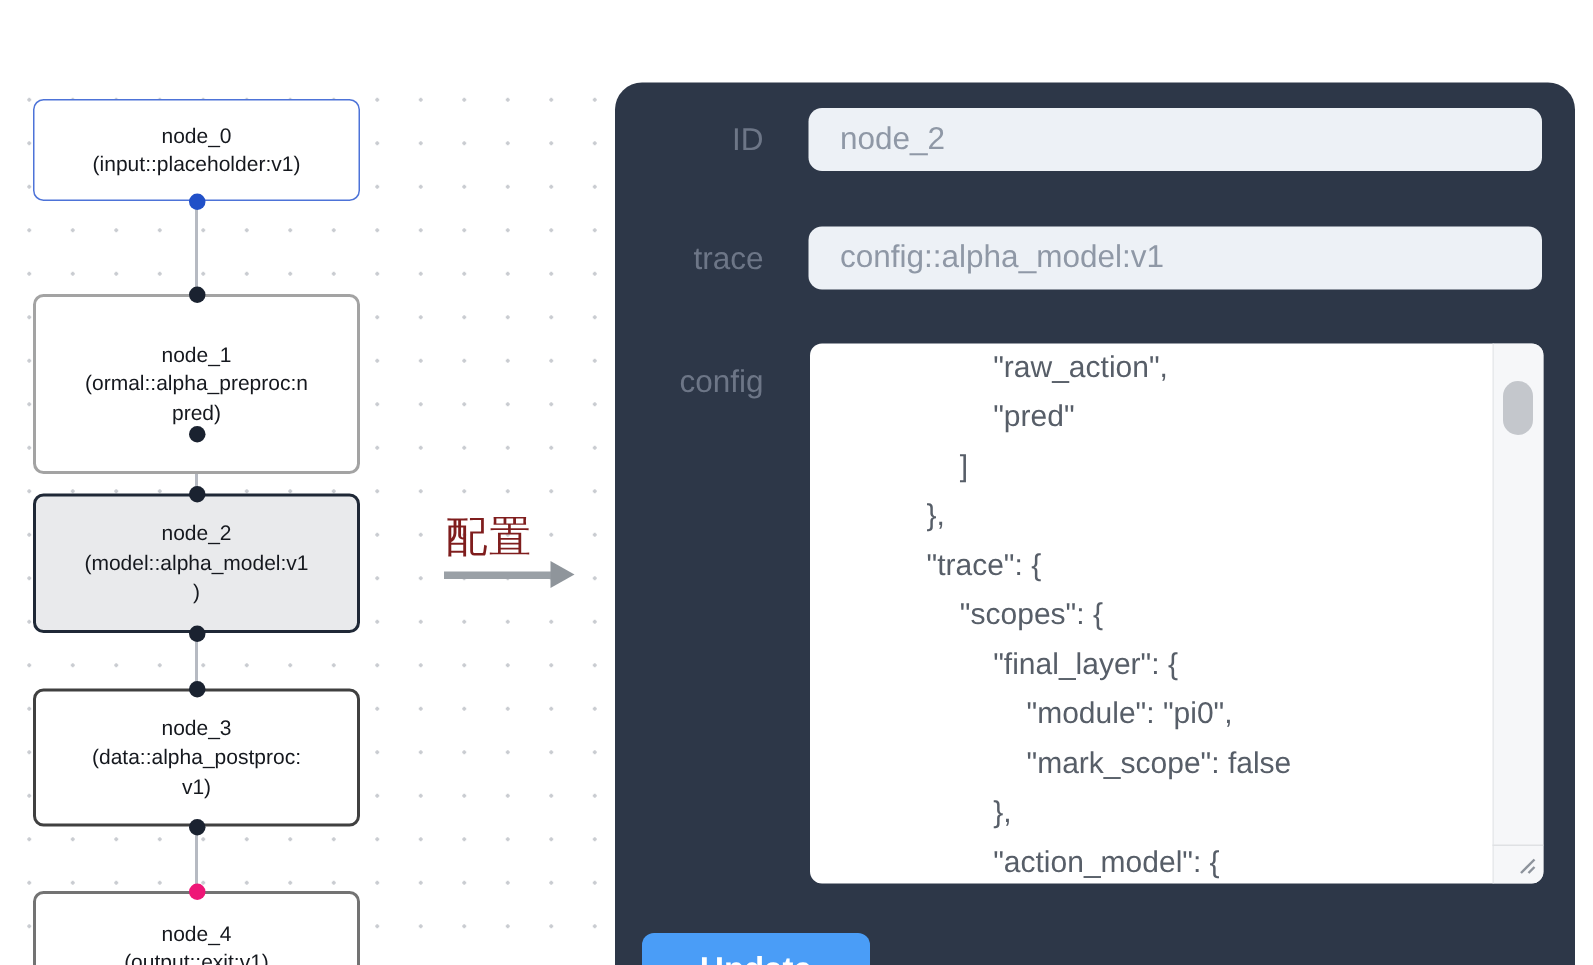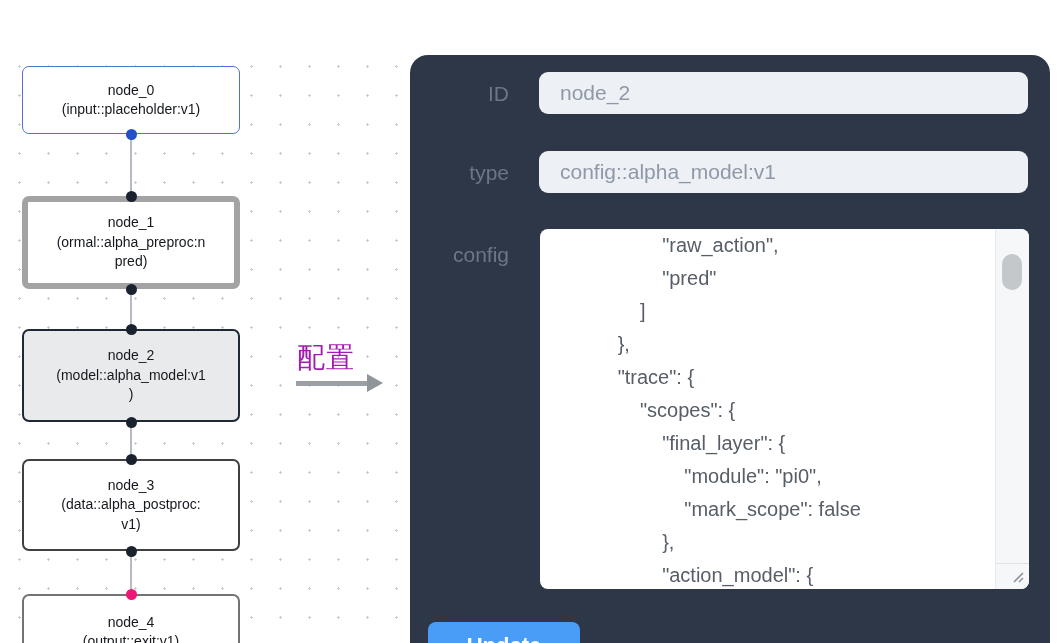--- a/index.html
+++ b/index.html
@@ -8,38 +8,38 @@
   .dot-grid{position:absolute;inset:0;
     background-image:radial-gradient(#c9ccd1 1.2px,transparent 1.4px);
     background-size:29px 29px;background-position:5px 11px;}
 
   
   .node{position:absolute;left:22px;width:218px;background:#ffffff;border-radius:7px;
         display:flex;flex-direction:column;justify-content:center;align-items:center;
         box-sizing:border-box;z-index:3;}
   .node-line{font-size:14px;line-height:19.5px;color:#15181e;font-weight:500;text-align:center;white-space:nowrap;}
   .n0{top:25px;height:68px;border:1.5px solid #4d73d8;}
-  .n1{top:155px;height:93px;border:6px solid #a3a3a3;}
+  .n1{top:155px;height:120px;border:2px solid #a3a3a3;}
   .n2{top:288px;height:93px;border:2.5px solid #1f2836;background:#e9eaec;}
   .n3{top:418px;height:92px;border:2px solid #404040;}
   .n4{top:553px;height:76px;border:2px solid #737373;align-items:center;}
   .edge{position:absolute;left:130px;width:2px;background:#b6bac2;z-index:1;}
   .e0{top:93px;height:62px;}
   .e1{top:248px;height:40px;}
   .e2{top:381px;height:37px;}
   .e3{top:510px;height:43px;}
   .dot{position:absolute;width:11px;height:11px;border-radius:50%;left:125.5px;z-index:4;}
   .dot-blue{background:#2150c8;}
   .dot-dark{background:#1a2230;}
   .dot-pink{background:#ee1677;}
   .d0{top:87.5px;} .d1{top:149.5px;} .d2{top:242.5px;} .d3{top:282.5px;}
   .d4{top:375.5px;} .d5{top:412.5px;} .d6{top:504.5px;} .d7{top:547.5px;}
 
   
-  .transfer-label{position:absolute;left:297px;top:298px;font-size:28px;color:#a21caf;
+  .transfer-label{position:absolute;left:297px;top:298px;font-size:28px;color:#7f1d1d;
                   letter-spacing:1px;white-space:nowrap;}
   .transfer-arrow{position:absolute;left:296px;top:333px;width:90px;height:18px;}
   .transfer-arrow .shaft{position:absolute;left:0;top:7px;width:72px;height:5px;background:#9aa0a6;}
   .transfer-arrow .head{position:absolute;left:71px;top:0;width:0;height:0;
       border-top:9px solid transparent;border-bottom:9px solid transparent;border-left:16px solid #8f959b;}
 
   
   .panel{position:absolute;left:410px;top:14px;width:640px;height:608px;background:#2d3748;
          border-radius:18px 18px 0 0;overflow:hidden;z-index:5;}
   .field-label{position:absolute;left:0;width:99px;text-align:right;font-size:21px;color:#6d7687;}
@@ -115,21 +115,21 @@
     <div class="shaft"></div>
       <div class="head"></div>
   </div>
 
   <div class="panel">
     <div class="field-label lbl-id">ID</div>
     <div class="input-box in-id">
       <span>node_2</span>
     </div>
 
-    <div class="field-label lbl-type">type</div>
+    <div class="field-label lbl-type">trace</div>
     <div class="input-box in-type">
       <span>config::alpha_model:v1</span>
     </div>
 
     <div class="field-label lbl-config">config</div>
     <div class="config-area">
       <pre class="config-text">                    "raw_action",
                     "pred"
                 ]
             },

